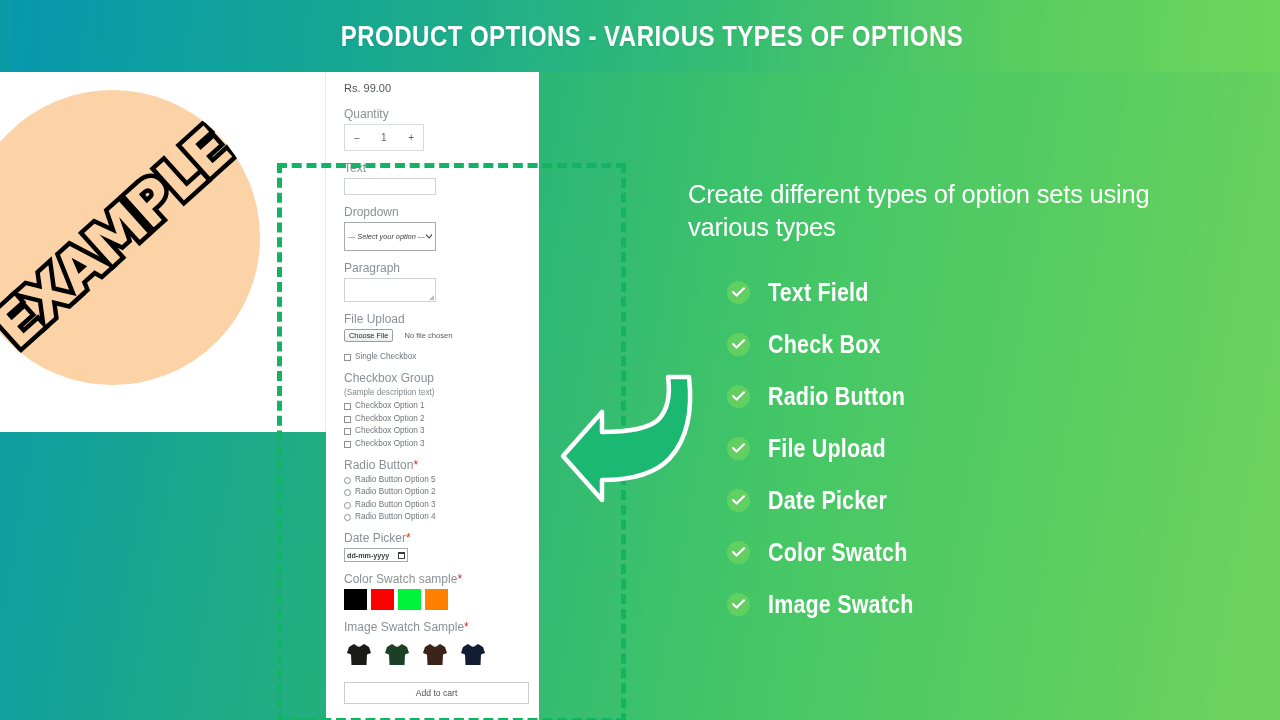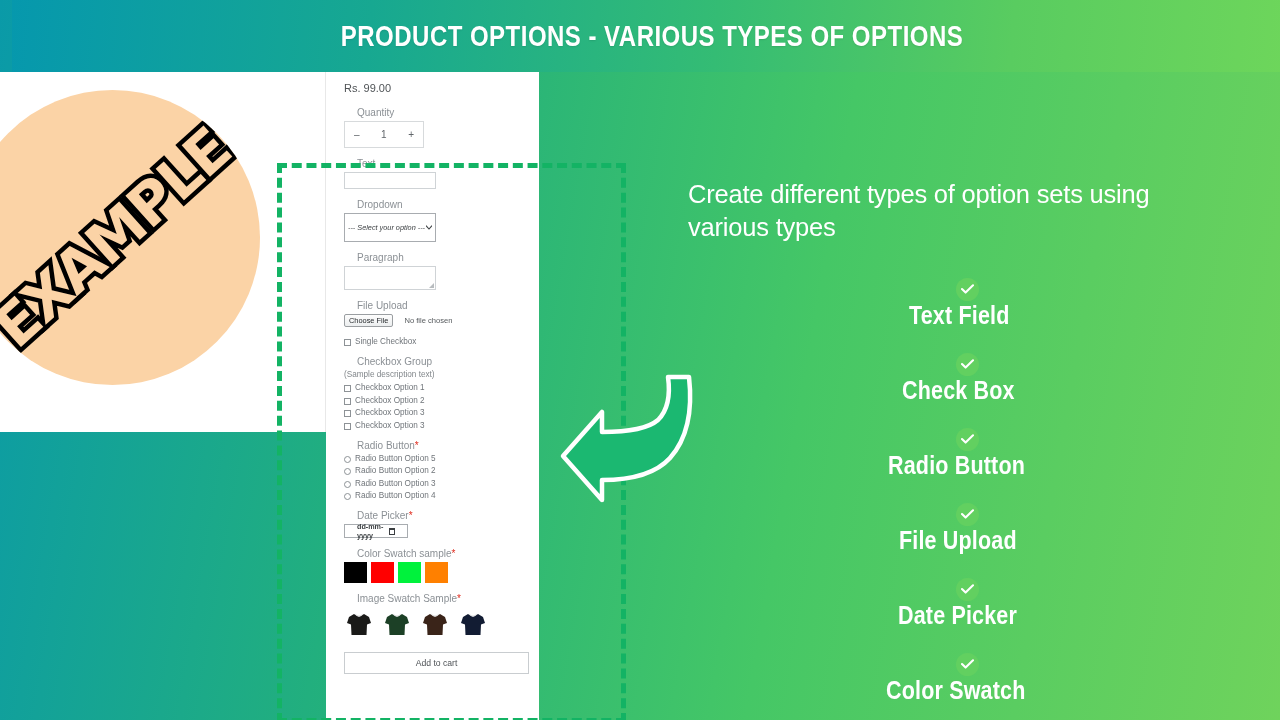--- a/index.html
+++ b/index.html
@@ -73,21 +73,21 @@
     position: absolute; left: 326px; top: 72px;
     width: 213px; height: 648px;
     background: #ffffff;
     padding: 10px 18px 0 18px;
     z-index: 2;
     color: #6f7477;
     font-size: 8.5px;
   }
   .price { font-size: 11px; color: #4f5356; margin-bottom: 13px; }
   .fld { margin-bottom: 10px; }
-  .lbl { display: block; font-size: 10px; color: #8b9095; margin-bottom: 3px; margin-left: 13px; }
+  .lbl { display: block; font-size: 12px; color: #8b9095; margin-bottom: 3px; }
   .req { color: #e02b1d; }
   .qty-box {
     width: 80px; height: 27px; border: 1px solid #d7dadc;
     display: flex; align-items: center; justify-content: space-between;
     padding: 0 9px; font-size: 10px; color: #60656a;
   }
   .txt-input {
     width: 92px; height: 17px; border: 1px solid #cfd3d6; background:#fff;
   }
   .sel-input {
@@ -109,21 +109,21 @@
     border: 1px solid #9a9ea1; background: linear-gradient(#fdfdfd,#eceeef);
     padding: 1px 4px; font-size: 7.4px; color: #23272a; border-radius: 2px;
   }
   .cb-row, .rb-row { display: flex; align-items: flex-end; gap: 4px; margin-bottom: 3.5px; font-size: 8.2px; color:#70757a; }
   .cb-sq { width: 7px; height: 7px; border: 1px solid #8d9296; background:#fff; flex:0 0 auto; }
   .rb-ci { width: 7px; height: 7px; border: 1px solid #8d9296; border-radius:50%; background:#fff; flex:0 0 auto; }
   .grp-desc { font-size: 8.2px; color: #82878b; margin-bottom: 4px; }
   .date-input {
     width: 64px; height: 14px; border: 1px solid #a8acb0; background: #fff;
     display:flex; align-items:center; justify-content: space-between;
-    padding: 0 12px; font-size: 7.2px; color: #3a3e41; font-weight: bold;
+    padding: 0 2px; font-size: 7.2px; color: #3a3e41; font-weight: bold;
   }
   .cal-ico { width:7px; height:7px; border:1.2px solid #3a3e41; border-top-width:2.4px; }
   .sw-row { display: flex; gap: 4px; margin-top: 3px; }
   .sw { width: 23px; height: 21px; }
   .shirts { display: flex; gap: 8px; margin-top: 5px; }
   .addcart {
     width: 185px; height: 22px; border: 1px solid #c9cdd0; background:#fff;
     display:flex; align-items:center; justify-content:center;
     font-size: 8.6px; color:#4e5256; margin-top: 11px;
   }
@@ -139,21 +139,21 @@
   
   .arrow-wrap { position: absolute; left: 558px; top: 372px; z-index: 5; }
 
   
   .right-col { position: absolute; left: 688px; top: 178px; width: 520px; z-index: 4; }
   .headline {
     color: #ffffff; font-size: 25.5px; font-weight: normal; line-height: 1.29;
     letter-spacing: -0.2px;
   }
   .feat-list { margin-top: 34px; margin-left: 39px; }
-  .feat-item { display: flex; align-items: center; gap: 0; margin-bottom: 23px; flex-direction: column; }
+  .feat-item { display: flex; align-items: center; gap: 18px; margin-bottom: 23px; }
   .check-ico {
     width: 23px; height: 23px; border-radius: 50%;
     background: #62d060; display:flex; align-items:center; justify-content:center;
     flex: 0 0 auto;
   }
   .feat-label {
     color: #ffffff; font-size: 25px; font-weight: bold;
     font-family: "Liberation Sans Narrow", "Liberation Sans", sans-serif;
     transform: scaleX(0.86); transform-origin: left center;
     white-space: nowrap; letter-spacing: 0.2px;

